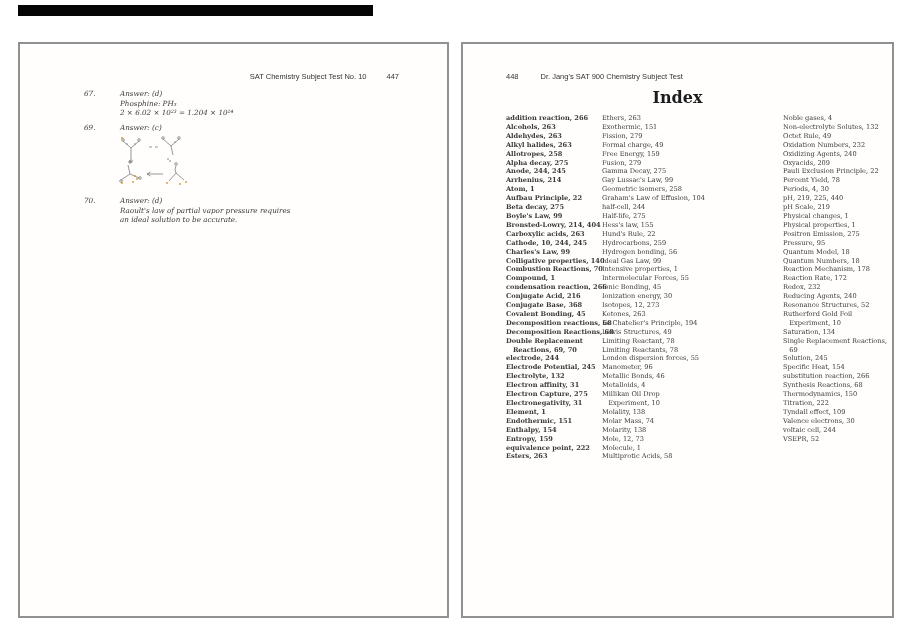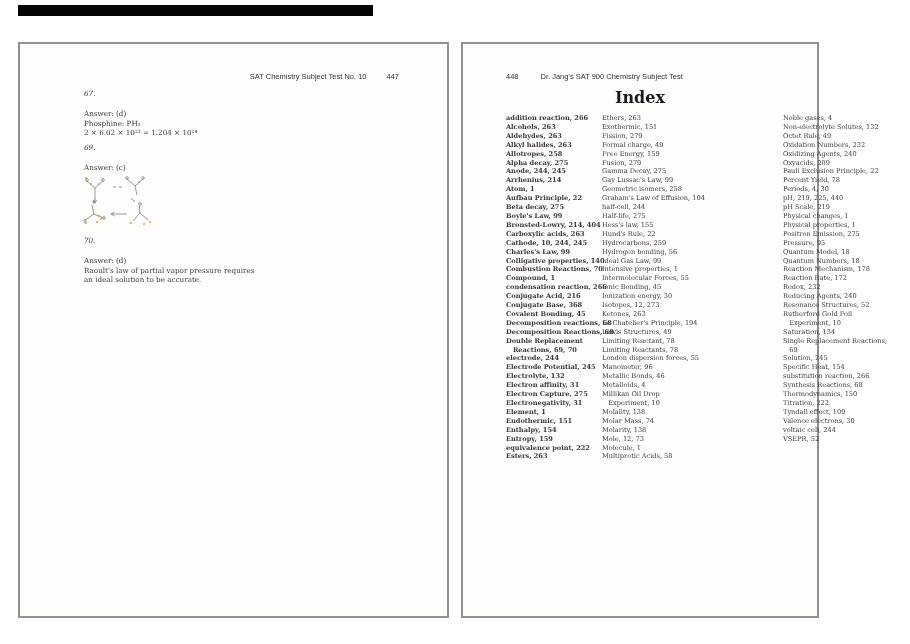--- a/index.html
+++ b/index.html
@@ -2,29 +2,29 @@
 <html><head>
 <meta charset="utf-8">
 <style>
   html,body{margin:0;padding:0;background:#ffffff;}
   .viewer{position:relative;width:910px;height:644px;background:#ffffff;overflow:hidden;
           font-family:"DejaVu Serif", serif;}
   .top-bar{position:absolute;left:18px;top:5px;width:355px;height:11px;background:#050505;}
   .page{position:absolute;top:42px;height:576px;background:#fffefd;border:2px solid #919191;
         box-sizing:border-box;}
   .page-left{left:18px;width:431px;}
-  .page-right{left:461px;width:358px;}
+  .page-right{left:461px;width:433px;}
 
   
   .lp-header{position:absolute;top:28px;left:0;right:48px;display:flex;justify-content:flex-end;
              gap:20px;font-family:"Liberation Sans", sans-serif;font-size:7.5px;color:#333;text-align:center;}
   .answers{position:absolute;top:45px;left:64px;width:330px;}
-  .answer-block{display:flex;margin-bottom:5px;flex-direction:column;}
+  .answer-block{display:flex;margin-bottom:5px;}
   .answer-num{flex:0 0 20px;font-style:italic;font-size:7.2px;line-height:9.5px;color:#3a3a3a;}
-  .answer-lines{font-size:7.2px;line-height:9.5px;color:#3a3a3a;}
+  .answer-lines{font-style:italic;font-size:7.2px;line-height:9.5px;color:#3a3a3a;margin-left:16px;}
   .lewis{display:block;margin:3px 0 4px -4px;}
 
   
   .rp-header{position:absolute;top:28px;left:43px;display:flex;gap:22px;
              font-family:"Liberation Sans", sans-serif;font-size:7.5px;color:#333;}
   .index-title{position:absolute;top:44px;left:0;width:100%;text-align:center;
                font-size:16px;font-weight:bold;color:#1c1c1c;}
   .index-col{position:absolute;top:70px;}
   .col1{left:43px;width:94px;font-weight:bold;}
   .col2{left:139px;width:136px;}

